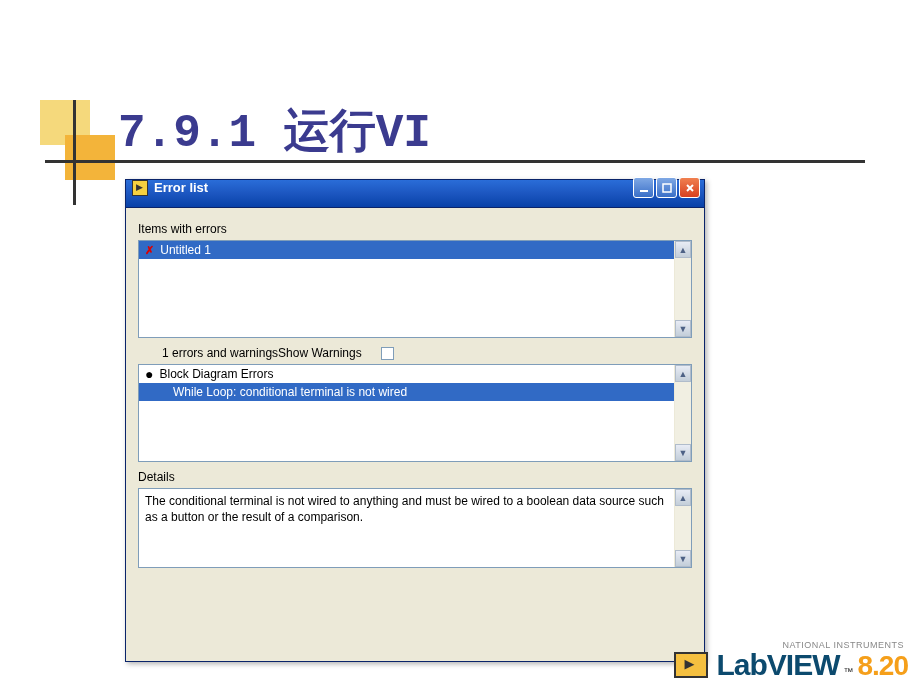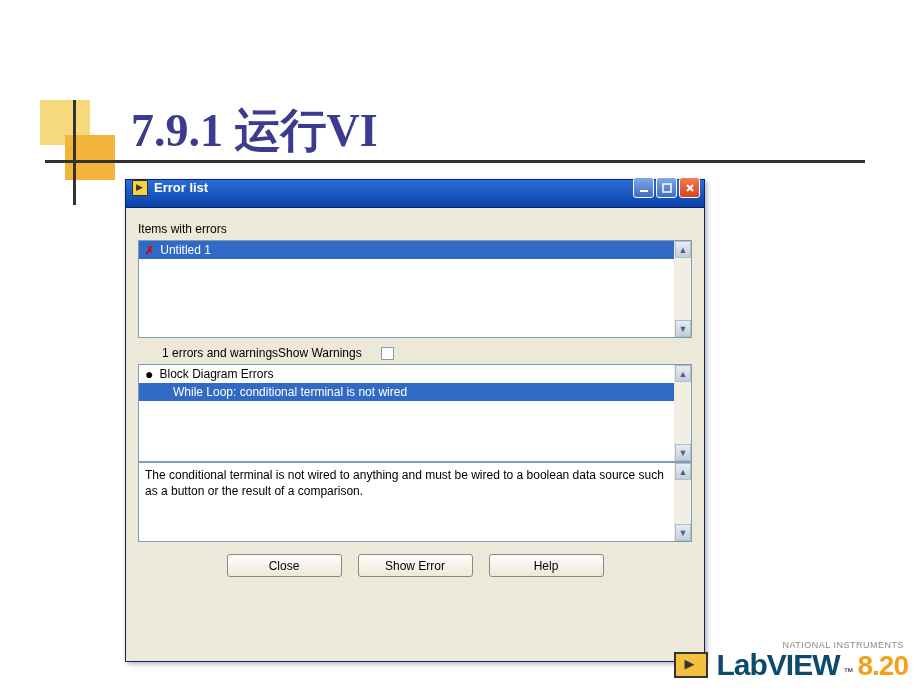--- a/index.html
+++ b/index.html
@@ -50,25 +50,25 @@
       position: absolute;
       top: 0;
       left: 63px;
       width: 3px;
       height: 105px;
       background: #333;
     }
     .slide-title {
       position: absolute;
       top: 100px;
-      left: 131px;
+      left: 118px;
       font-size: 46px;
       font-weight: bold;
       color: #3b3b8f;
-      font-family: Liberation Serif, serif;
+      font-family: Liberation Mono, monospace;
     }
     .dialog {
       position: absolute;
       top: 179px;
       left: 125px;
       width: 580px;
       height: 483px;
       background: #ece9d8;
       border: 1px solid #0a246a;
       box-shadow: 2px 2px 5px rgba(0,0,0,0.3);
@@ -367,36 +367,32 @@
           <span>While Loop: conditional terminal is not wired</span>
         </div>
       </div>
       <div class="scrollbar">
         <div class="scroll-btn">▲</div>
         <div class="scroll-track"></div>
         <div class="scroll-btn">▼</div>
       </div>
     </div>
 
+    <div class="section-label" style="margin-top:8px">Details</div>
     <div class="listbox details-box">
       <div class="listbox-content">
         <div class="details-text">The conditional terminal is not wired to anything and must be wired to a boolean data source such as a button or the result of a comparison.</div>
       </div>
       <div class="scrollbar">
         <div class="scroll-btn">▲</div>
         <div class="scroll-track"></div>
         <div class="scroll-btn">▼</div>
       </div>
     </div>
 
-    <div class="button-row">
-      <div class="btn">Close</div>
-      <div class="btn">Show Error</div>
-      <div class="btn">Help</div>
-    </div>
   </div>
 </div>
 
 <div class="logo-company">NATIONAL INSTRUMENTS</div>
 <div class="footer-logo">
   <div class="logo-icon"></div>
   <span class="logo-labview">LabVIEW</span>
     <span class="logo-tm">™</span>
   <span class="logo-ver">8.20</span>
 </div>

